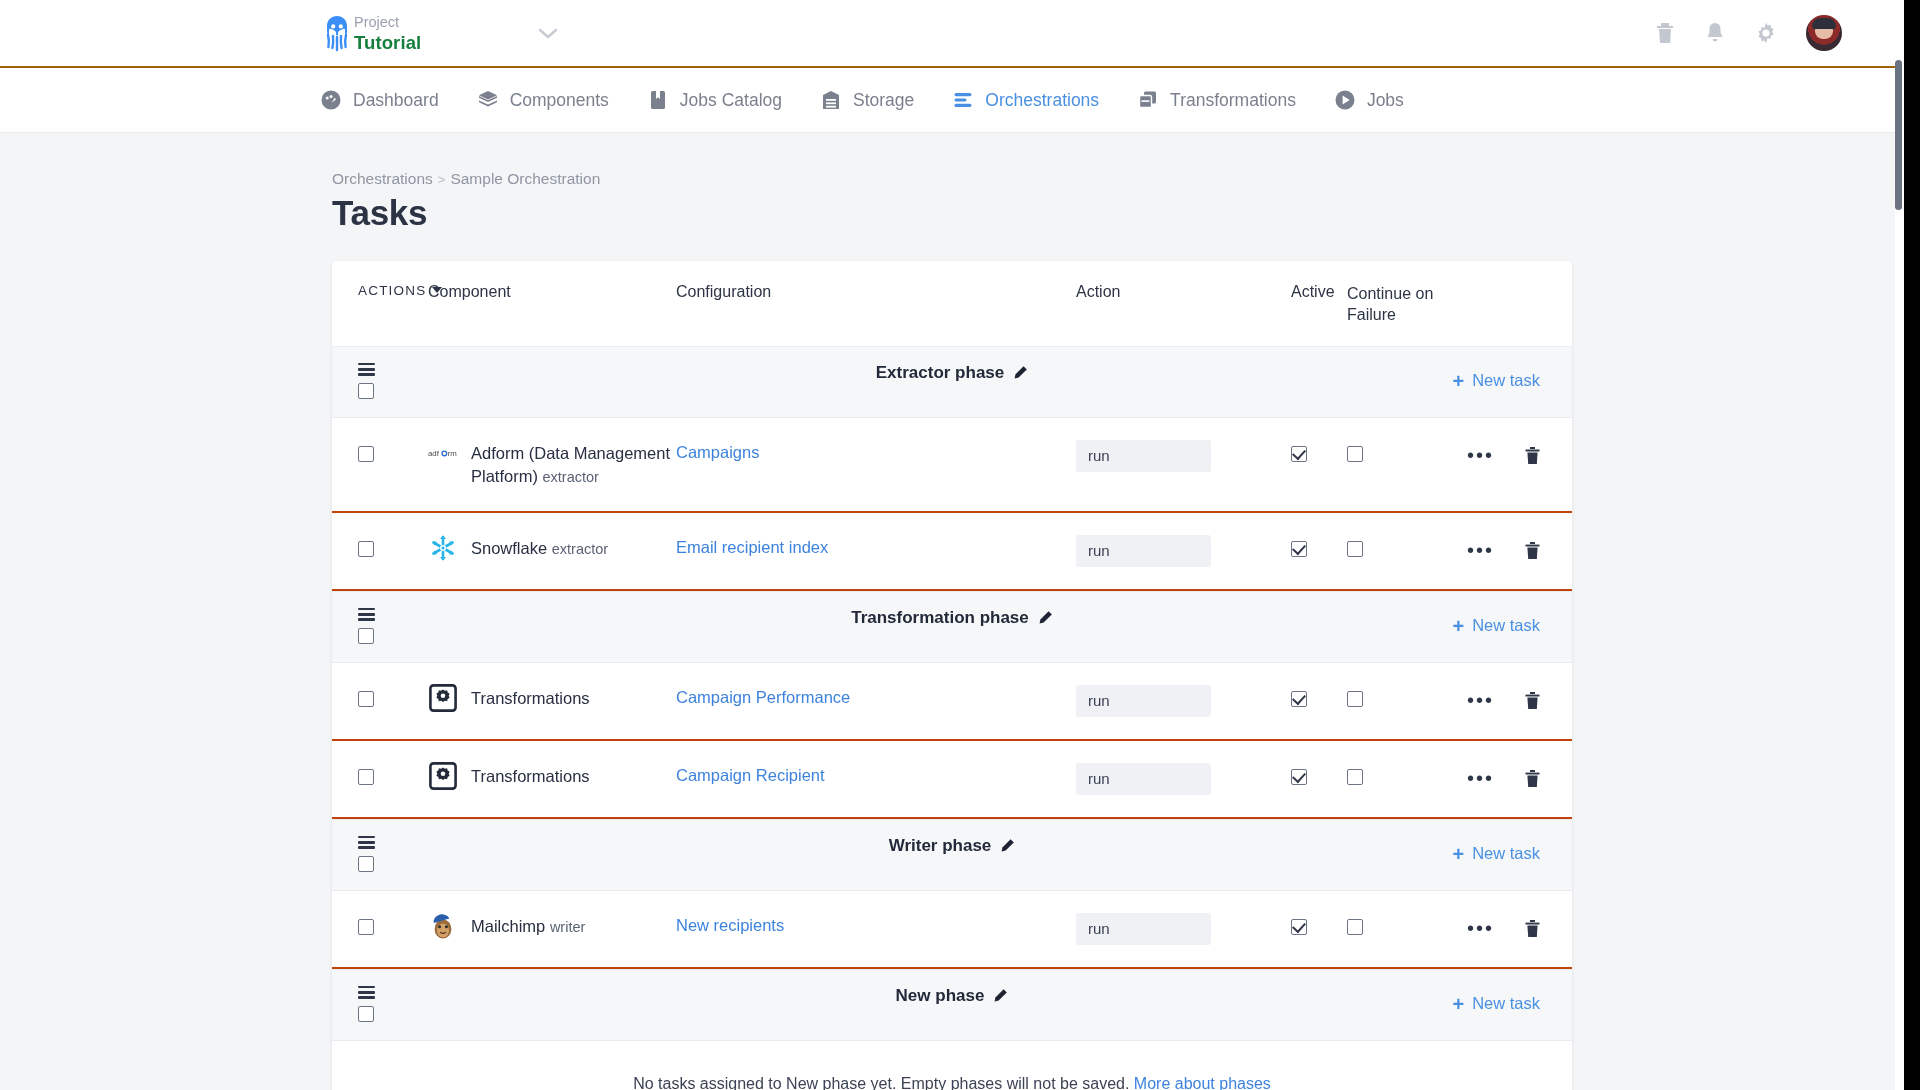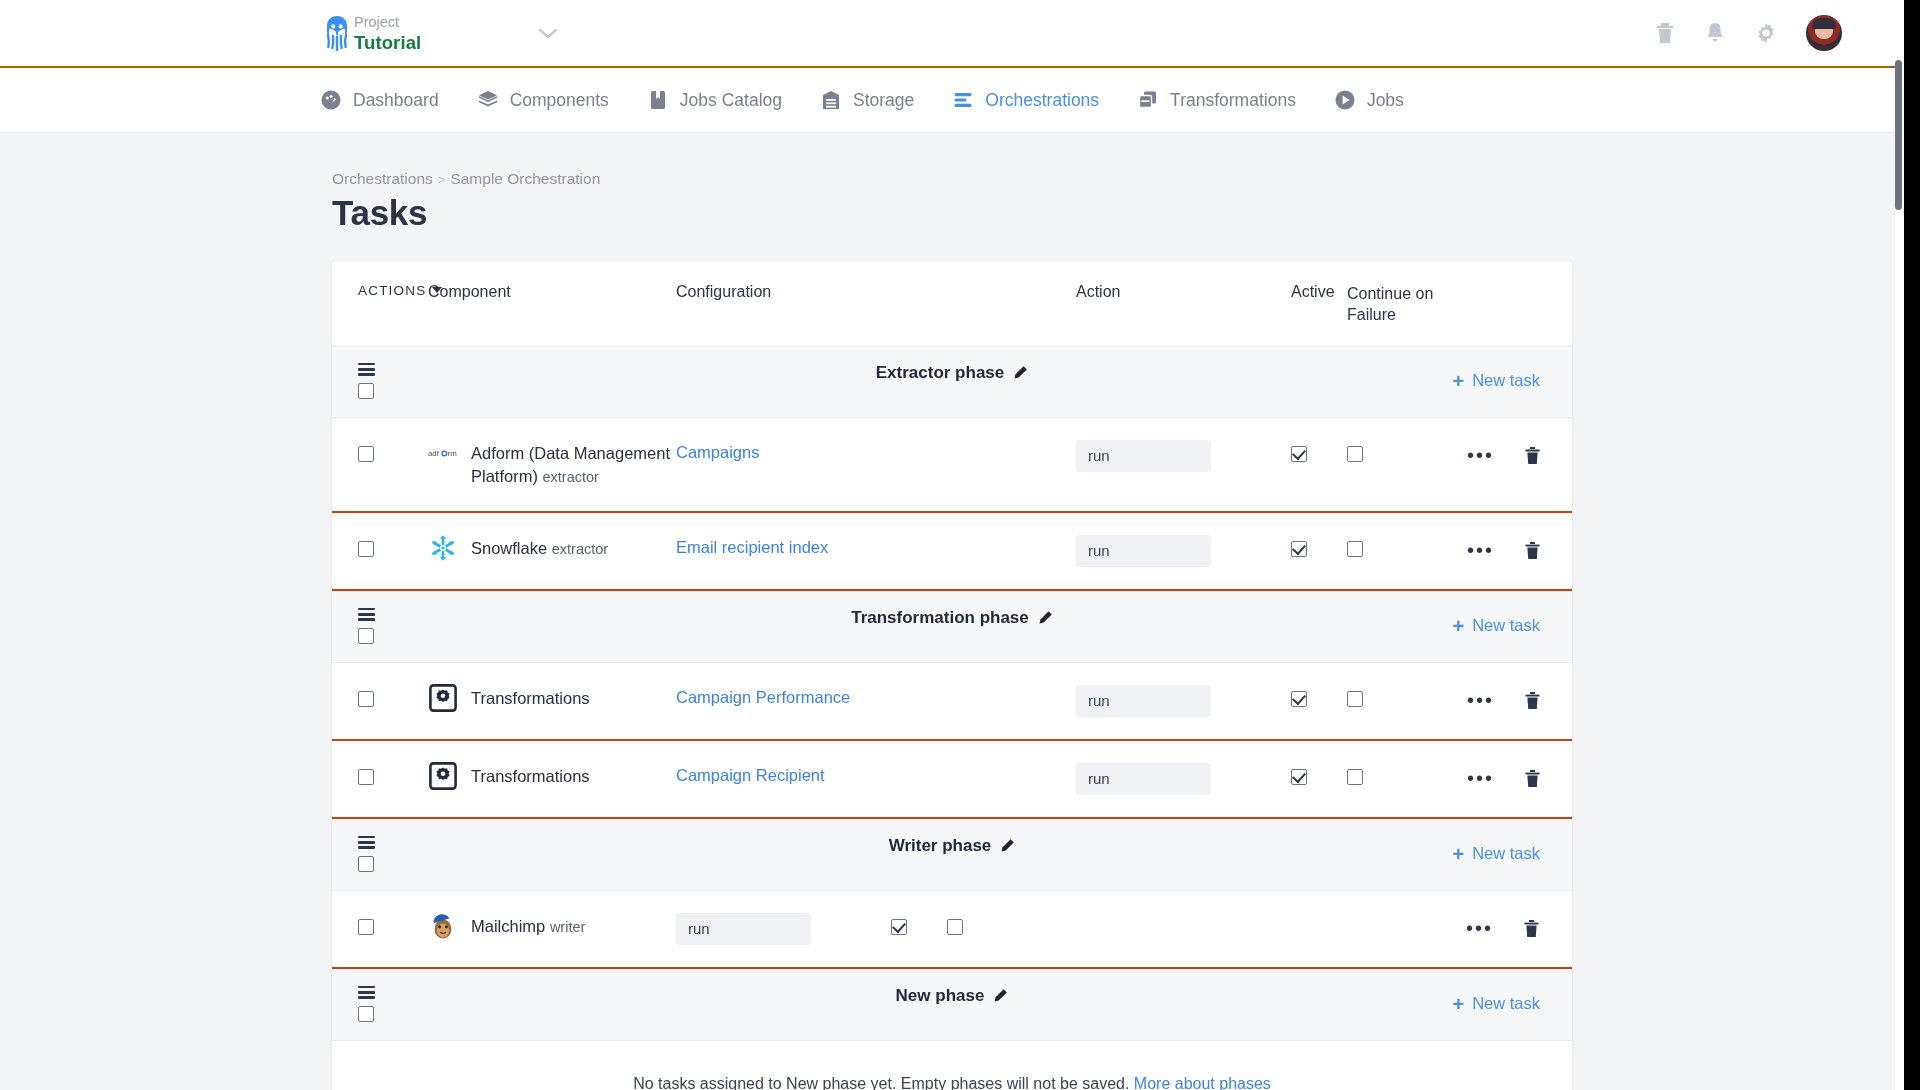--- a/index.html
+++ b/index.html
@@ -616,20 +616,23 @@
                 <ellipse cx="15" cy="19.5" rx="6" ry="7" fill="#d3a068"></ellipse>
                 <path d="M5.5 10c1.5-5 6-7.2 10-6.6 3.6.5 5.6 2.6 5.8 4.2L6 12z" fill="#2b5ea8"></path>
                 <circle cx="11.6" cy="15.8" r="1.5" fill="#2b2b2b"></circle>
                 <circle cx="18.4" cy="15.8" r="1.5" fill="#2b2b2b"></circle>
                 <path d="M12.6 21.5c1.5 1.2 3.4 1.2 4.9 0" stroke="#5a3c22" stroke-width="1.4" fill="none" stroke-linecap="round"></path>
               </svg>
             </span>
             <span class="comp-name"><span>Mailchimp</span> <span class="suffix">writer</span></span>
           </div>
         </div>
+        <div class="c-config">
+          <a class="cfg-link">New recipients</a>
+        </div>
         <div class="c-action">
           <input class="act-input" value="run" style="">
         </div>
         <div class="c-active align-mid">
           <span class="cbox checked"></span>
         </div>
         <div class="c-cof align-mid">
           <span class="cbox"></span>
         </div>
         <div class="c-menu align-mid">

